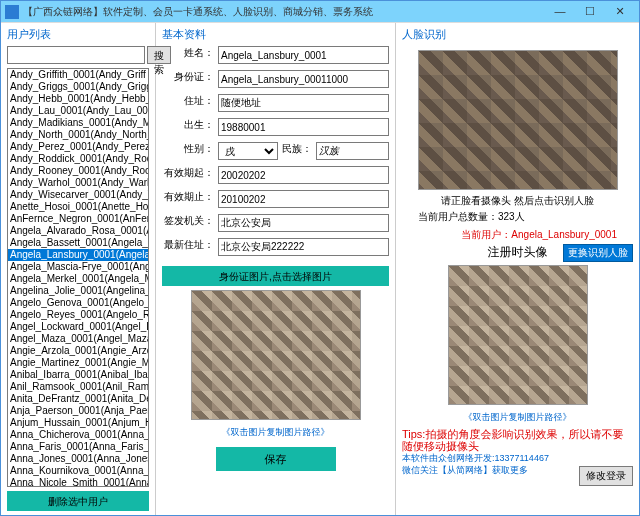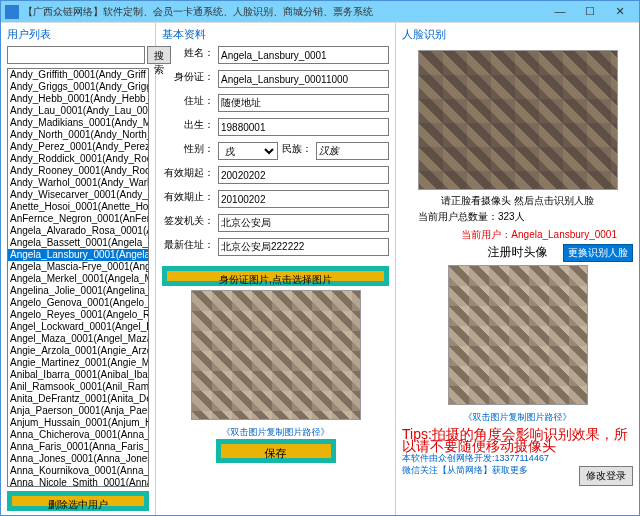--- a/index.html
+++ b/index.html
@@ -13,38 +13,38 @@
 .left{width:155px;border-right:1px solid #ccc}
 .mid{width:240px;border-right:1px solid #ccc}
 .right{flex:1}
 .section-title{color:#0066cc;font-size:11px;margin-bottom:4px}
 .searchrow{display:flex;gap:2px;margin-bottom:4px}
 .searchrow input{flex:1;height:18px;border:1px solid #7a7a7a;padding:0 2px}
 .searchrow button{width:32px;height:18px;border:1px solid #7a7a7a;background:#e1e1e1;font-size:10px}
 .userlist{flex:1;border:1px solid #7a7a7a;overflow:hidden;background:#fff;font-size:9px;line-height:12px}
 .userlist .item{white-space:nowrap;overflow:hidden;padding:0 2px}
 .userlist .item.sel{background:#0078d7;color:#fff}
-.btn{border:5px solid #14b8a6;background:#eab308;padding:2px 6px;font-size:10px;cursor:pointer}
+.btn{border:2px solid #14b8a6;background:#14b8a6;padding:2px 6px;font-size:10px;cursor:pointer}
 .btn-wide{width:100%;margin-top:4px;height:20px}
 .formrow{display:flex;margin-bottom:6px}
 .formrow label{width:52px;text-align:right;margin-right:4px;font-size:10px}
 .formrow input,.formrow select{flex:1;height:18px;border:1px solid #7a7a7a;padding:0 2px;font-size:10px;background:#fff}
 .formrow .half{width:60px;flex:none}
 .formrow .lbl2{width:30px;text-align:right;margin:0 4px}
 .photo-box{border:1px solid #999;background:#888;margin:4px auto;position:relative}
 .photo-mid{width:170px;height:130px}
 .photo-cam{width:200px;height:140px}
 .photo-reg{width:140px;height:140px;margin:4px auto}
 .caption{text-align:center;font-size:9px;color:#888;margin-top:2px}
 .caption-link{color:#0066cc;cursor:pointer}
-.save-btn{width:120px;height:24px;margin:0 auto;display:block;font-size:11px}
+.save-btn{width:120px;height:24px;margin:8px auto;display:block;font-size:11px}
 .status-line{font-size:10px;margin:2px 16px}
 .red{color:#d00}
 .bluebtn{background:#0078d7;color:#fff;border:1px solid #005a9e;padding:1px 4px;font-size:10px;float:right}
-.tips{font-size:14px;color:#d00;margin-top:4px;line-height:12px}
+.tips{font-size:11px;color:#d00;margin-top:4px;line-height:12px}
 .links{font-size:9px;color:#0066cc;line-height:12px}
 .modify{border:1px solid #7a7a7a;background:#e1e1e1;padding:2px 6px;font-size:10px;float:right;margin-top:2px}
 
 .pix{position:absolute;inset:0;background:
  linear-gradient(45deg,#695a4e 25%,#8a7862 25% 50%,#5d4f43 50% 75%,#7a6b5a 75%);
  background-size:24px 24px;filter:blur(0.3px)}
 .pix2{position:absolute;inset:0;background:
  linear-gradient(45deg,#9a8876 25%,#b5a590 25% 50%,#7e6f5e 50% 75%,#c4b49e 75%);
  background-size:20px 20px}
 </style>

